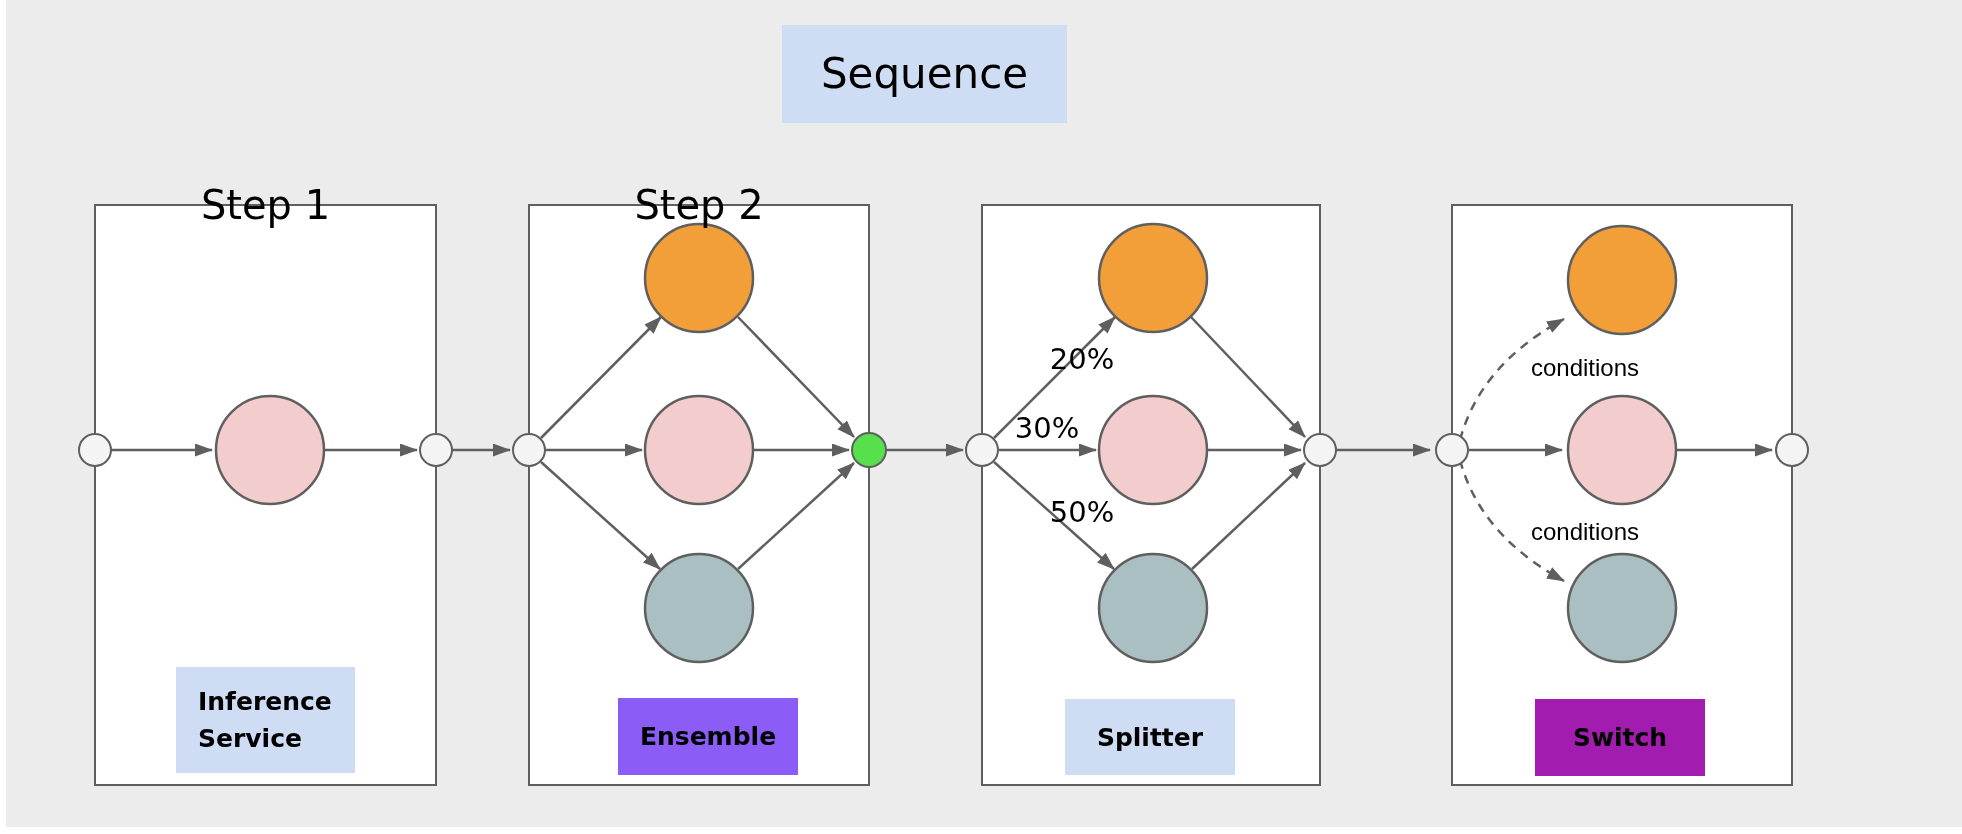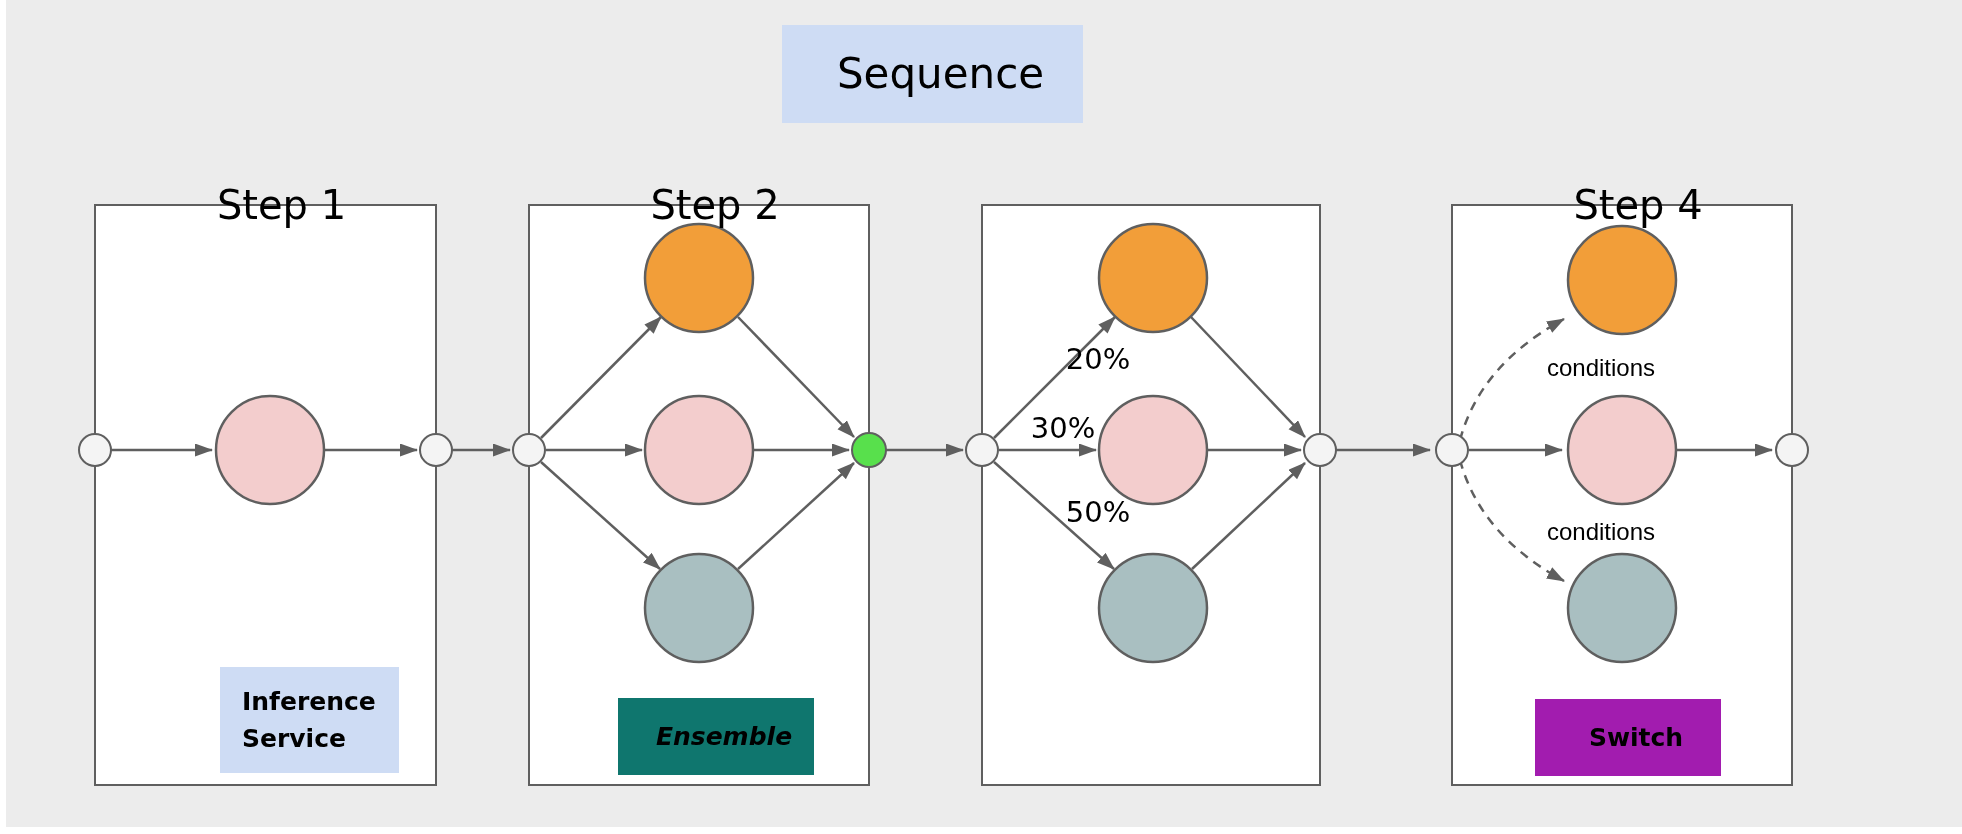--- a/index.html
+++ b/index.html
@@ -1,26 +1,26 @@
 <!DOCTYPE html>
 <html><head>
 <meta charset="utf-8">
 <style>
   html,body{margin:0;padding:0;background:#ffffff;}
   .stage{position:relative;width:1962px;height:834px;overflow:hidden;
          font-family:"DejaVu Sans",sans-serif;color:#000;}
-  .abs{position:absolute;padding-left:16px;}
+  .abs{position:absolute;}
   .seq-title{width:285px;height:98px;line-height:98px;text-align:center;
              font-size:42px;}
   .step-title{height:58px;line-height:58px;text-align:center;font-size:40px;margin-top:46px;}
   .node-label{text-align:center;font-weight:bold;font-size:25px;}
   .node-label.center{display:flex;align-items:center;justify-content:center;}
   .node-label.leftalign{display:flex;align-items:center;justify-content:flex-start;
                         text-align:left;padding-left:22px;box-sizing:border-box;
-                        line-height:37px;margin-left:44px;}
+                        line-height:37px;}
   .weight{width:110px;height:36px;line-height:36px;text-align:center;font-size:29px;}
   .cond{width:190px;height:30px;line-height:30px;text-align:center;font-size:24px;
         font-family:"Liberation Sans",sans-serif;}
   svg{position:absolute;left:0;top:0;}
 </style>
 </head>
 <body>
 
 <div class="stage">
 
@@ -99,26 +99,26 @@
       <circle cx="1320" cy="450" r="16" fill="#f4f4f4"></circle>
       <circle cx="1452" cy="450" r="16" fill="#f4f4f4"></circle>
       <circle cx="1792" cy="450" r="16" fill="#f4f4f4"></circle>
     </g>
   </svg>
 
   <div class="abs seq-title" style="left: 782px; top: 25px; background: rgb(206, 220, 244);">Sequence</div>
 
   <div class="abs step-title" style="left:95px;top:130px;width:341px;">Step 1</div>
   <div class="abs step-title" style="left:529px;top:130px;width:340px;">Step 2</div>
-  <div class="abs step-title" style="left:1452px;top:130px;width:340px;">Step 4</div>
 
   <div class="abs weight" style="left:1027px;top:341px;">20%</div>
   <div class="abs weight" style="left:992px;top:410px;">30%</div>
   <div class="abs weight" style="left:1027px;top:494px;">50%</div>
 
   <div class="abs cond" style="left:1490px;top:353px;">conditions</div>
   <div class="abs cond" style="left:1490px;top:517px;">conditions</div>
 
   <div class="abs node-label leftalign" style="left: 176px; top: 667px; width: 179px; height: 106px; background: rgb(206, 220, 244);">Inference Service</div>
-  <div class="abs node-label center" style="left: 618px; top: 698px; width: 180px; height: 77px; background: #0f766e; font-style: italic;">Ensemble</div>
+  <div class="abs node-label center" style="left: 618px; top: 698px; width: 180px; height: 77px; background: #8b5cf6;">Ensemble</div>
+  <div class="abs node-label center" style="left: 1065px; top: 699px; width: 170px; height: 76px; background: rgb(206, 220, 244);">Splitter</div>
   <div class="abs node-label center" style="left: 1535px; top: 699px; width: 170px; height: 77px; background: #a21caf;">Switch</div>
 
 </div>
 
 </body></html>

